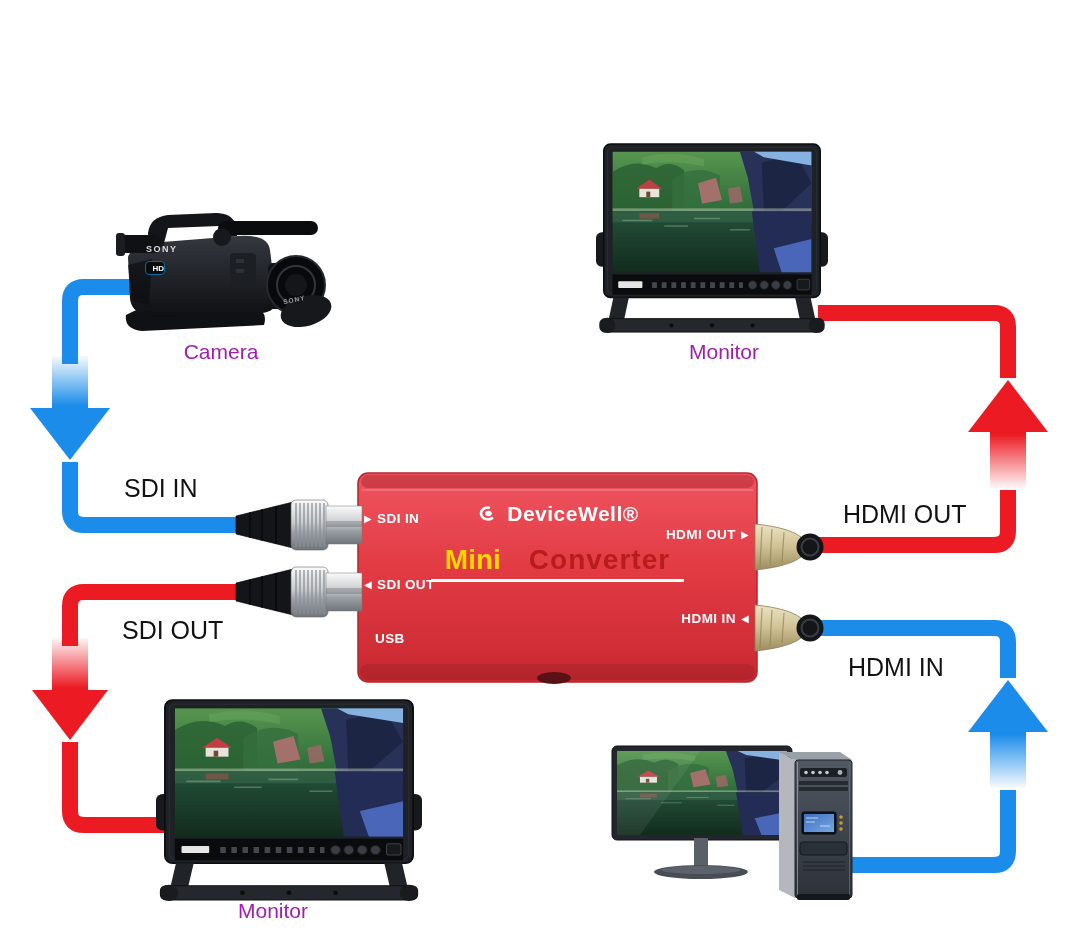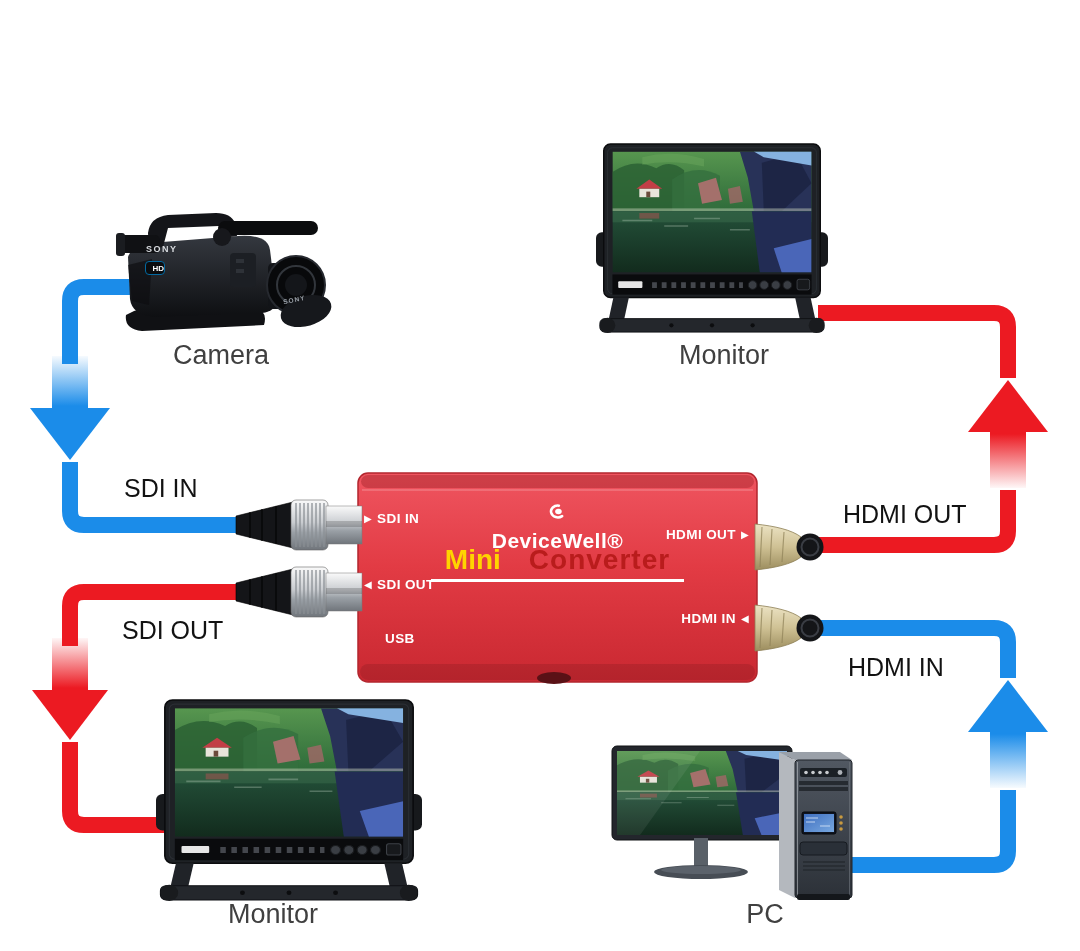--- a/index.html
+++ b/index.html
@@ -1,28 +1,28 @@
 <!DOCTYPE html>
 <html><head>
 <meta charset="utf-8">
 <style>
   html,body{margin:0;padding:0;background:#fff;}
   .canvas{position:relative;width:1080px;height:951px;background:#fff;overflow:hidden;
           font-family:"Liberation Sans","DejaVu Sans",sans-serif;}
   .abs{position:absolute;}
   svg{display:block;}
-  .node-lbl{position:absolute;width:190px;text-align:center;font-size:27px;color:#404040;}
+  .node-lbl{position:absolute;width:190px;text-align:center;font-size:21px;color:#a21caf;}
   .cable-lbl{position:absolute;font-size:25px;color:#121212;}
   .port{position:absolute;display:flex;align-items:center;gap:5px;color:#fff;
         font-weight:bold;font-size:13.5px;letter-spacing:.4px;white-space:nowrap;}
   .port .tri{font-size:10px;line-height:1;}
   .port.right{justify-content:flex-end;width:110px;}
   .brand-row{position:absolute;left:358px;top:502px;width:399px;display:flex;
              justify-content:center;align-items:center;gap:7px;color:#fff;
-             font-weight:bold;font-size:21px;letter-spacing:.5px;flex-direction:column;}
+             font-weight:bold;font-size:21px;letter-spacing:.5px;}
   .prod-row{position:absolute;left:358px;top:544px;width:399px;text-align:center;}
   .prod-inner{display:inline-block;border-bottom:3px solid #fff;padding:0 14px 3px;
               font-size:28px;font-weight:bold;white-space:nowrap;}
   .prod-inner .accent{color:#ffd400;margin-right:28px;}
   .prod-inner .rest{color:#b91c1c;letter-spacing:1px;}
   .model-row{position:absolute;left:358px;top:581px;width:399px;text-align:center;
              color:#fff;font-size:28px;font-weight:bold;letter-spacing:2px;}
   .cam-badge{position:absolute;font-weight:bold;color:#d7dade;}
   .hd-box{position:absolute;left:145px;top:261px;width:18px;height:12px;background:#0b0c0e;
           border:1px solid #0369a1;border-radius:4px;color:#fff;font-size:8px;font-weight:bold;
@@ -252,21 +252,20 @@
     <path d="M755 605 C775 607 792 611 801 618 L801 638 C792 645 775 649 755 651 Z" fill="url(#gGold)" stroke="#8d7f55" stroke-width=".8"></path>
     <path d="M762 608 L760 648 M772 610 L770 646 M784 613 L782 643" stroke="#8f8258" stroke-width="1.2" opacity=".7"></path>
     <circle cx="810" cy="628" r="13.5" fill="#141518"></circle>
     <circle cx="810" cy="628" r="8.5" fill="none" stroke="#3a3d44" stroke-width="2"></circle>
   </g>
 </svg>
 
 <div class="node-lbl" style="left:126px;top:340px">Camera</div>
 <div class="node-lbl" style="left:629px;top:340px">Monitor</div>
 <div class="node-lbl" style="left:178px;top:899px">Monitor</div>
-<div class="node-lbl" style="left:670px;top:899px">PC</div>
 
 <div class="cable-lbl" style="left:124px;top:474px">SDI IN</div>
 <div class="cable-lbl" style="left:122px;top:616px">SDI OUT</div>
 <div class="cable-lbl" style="left:843px;top:500px">HDMI OUT</div>
 <div class="cable-lbl" style="left:848px;top:653px">HDMI IN</div>
 
 <div class="brand-row">
   <svg width="24" height="20" viewBox="0 0 26 22">
     <path d="M14 4 A7.5 6.5 0 1 0 17.5 15.5" fill="none" stroke="#fff" stroke-width="2.8" stroke-linecap="round"></path>
     <ellipse cx="13.5" cy="10.5" rx="3.6" ry="3" fill="#fff"></ellipse>
@@ -280,21 +279,21 @@
 </div>
 
 <div class="port" style="left:364px;top:511px">
   <span class="tri">▶</span>
   <span>SDI IN</span>
 </div>
 <div class="port" style="left:364px;top:577px">
   <span class="tri">◀</span>
   <span>SDI OUT</span>
 </div>
-<div class="port" style="left:385px;top:631px">
+<div class="port" style="left:375px;top:631px">
   <span>USB</span>
 </div>
 <div class="port right" style="left:639px;top:527px">
   <span>HDMI OUT</span>
   <span class="tri">▶</span>
 </div>
 <div class="port right" style="left:639px;top:611px">
   <span>HDMI IN</span>
   <span class="tri">◀</span>
 </div>

